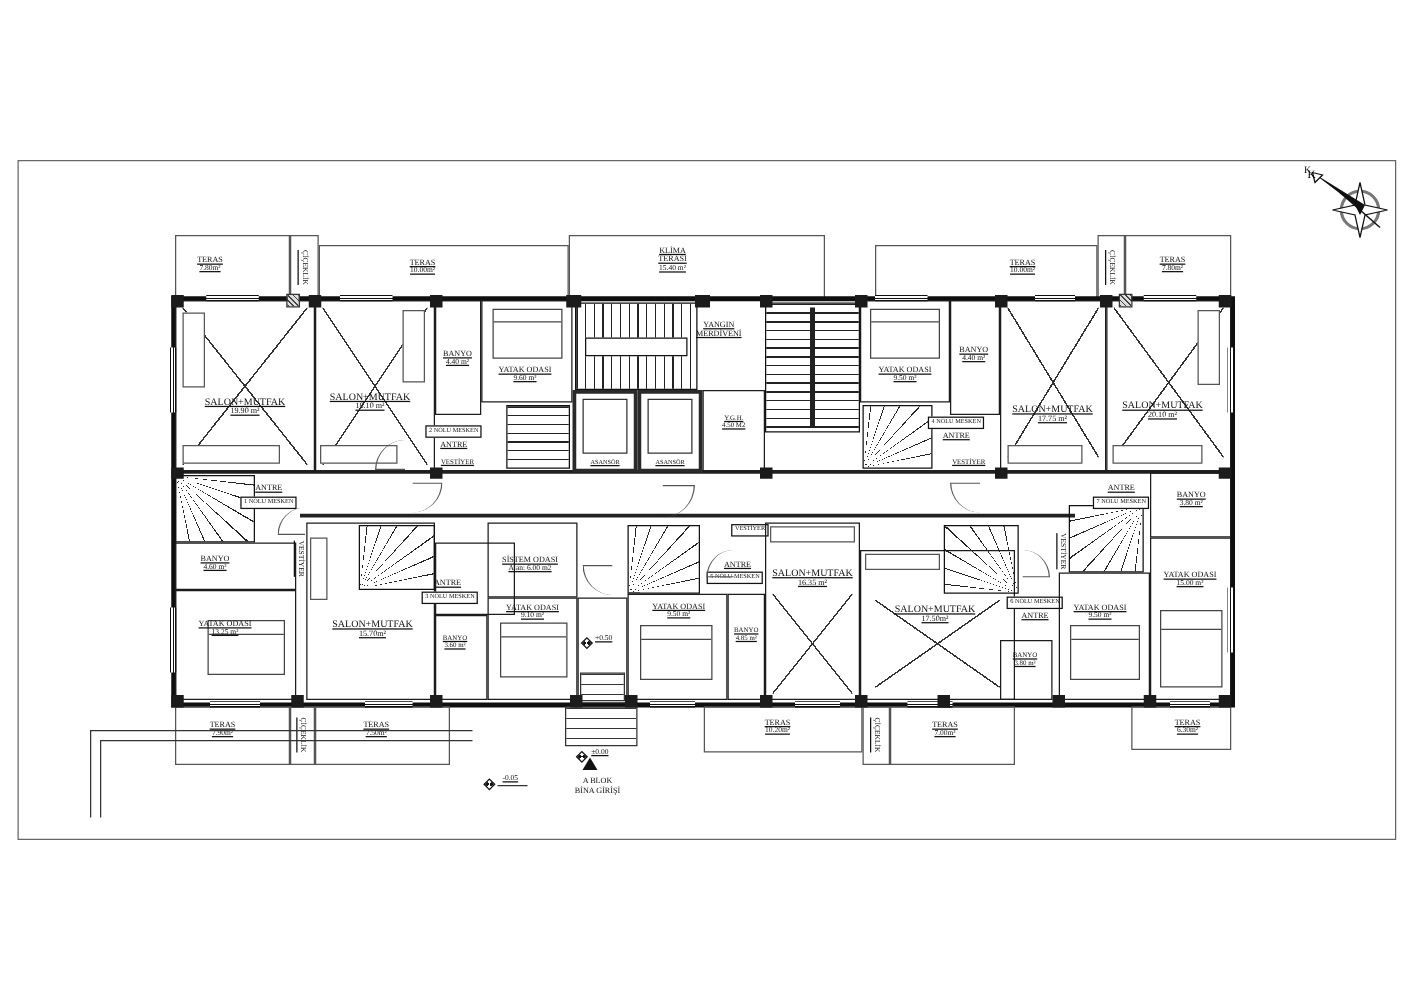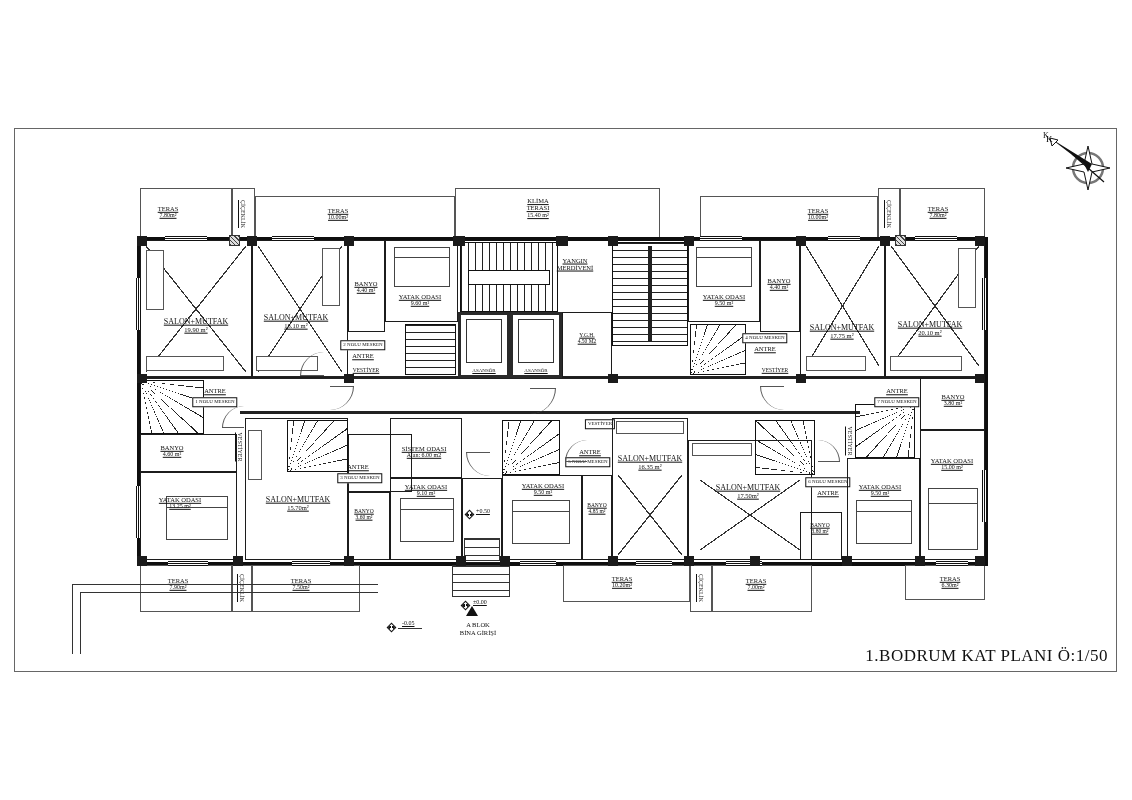--- a/index.html
+++ b/index.html
@@ -60,21 +60,20 @@
   <svg class="abs" style="left:1036px;top:130px" width="80" height="62" viewBox="0 0 80 62">
     <circle cx="52" cy="38" r="15" fill="none" stroke="#777" stroke-width="2.5"></circle>
     <polygon points="52,16 56,34 74,38 56,42 52,60 48,42 30,38 48,34" fill="#fff" stroke="#111" stroke-width="1"></polygon>
     <polygon points="14,8 56,34 52,42 48,34" fill="#111"></polygon>
     <line x1="68" y1="52" x2="36" y2="24" stroke="#111" stroke-width="1.2"></line>
     <polygon points="14,8 22,10 16,16" fill="#fff" stroke="#111" stroke-width="1"></polygon>
     <text x="10" y="12" font-size="9" font-family="Liberation Serif,serif">K</text>
   </svg>
   <div class="lbl abs" style="left:1046px;top:136px;font-size:8px"><span>K</span></div>
 
-  <div class="title" style="right:24px;top:646px">1.BODRUM KAT PLANI Ö:1/50</div>
 
   <div class="thin" style="left:140px;top:188px;width:92px;height:52px"></div>
   <div class="lbl sm" style="left:168px;top:212px">
       <span class="n">TERAS</span>
       <span class="a">7.80m²</span>
     </div>
   <div class="thin" style="left:232px;top:188px;width:23px;height:52px"></div>
   <div class="vlbl" style="left:243px;top:214px">ÇİÇEKLİK</div>
   <div class="thin" style="left:255px;top:196px;width:200px;height:44px"></div>
   <div class="lbl sm" style="left:338px;top:214px">

